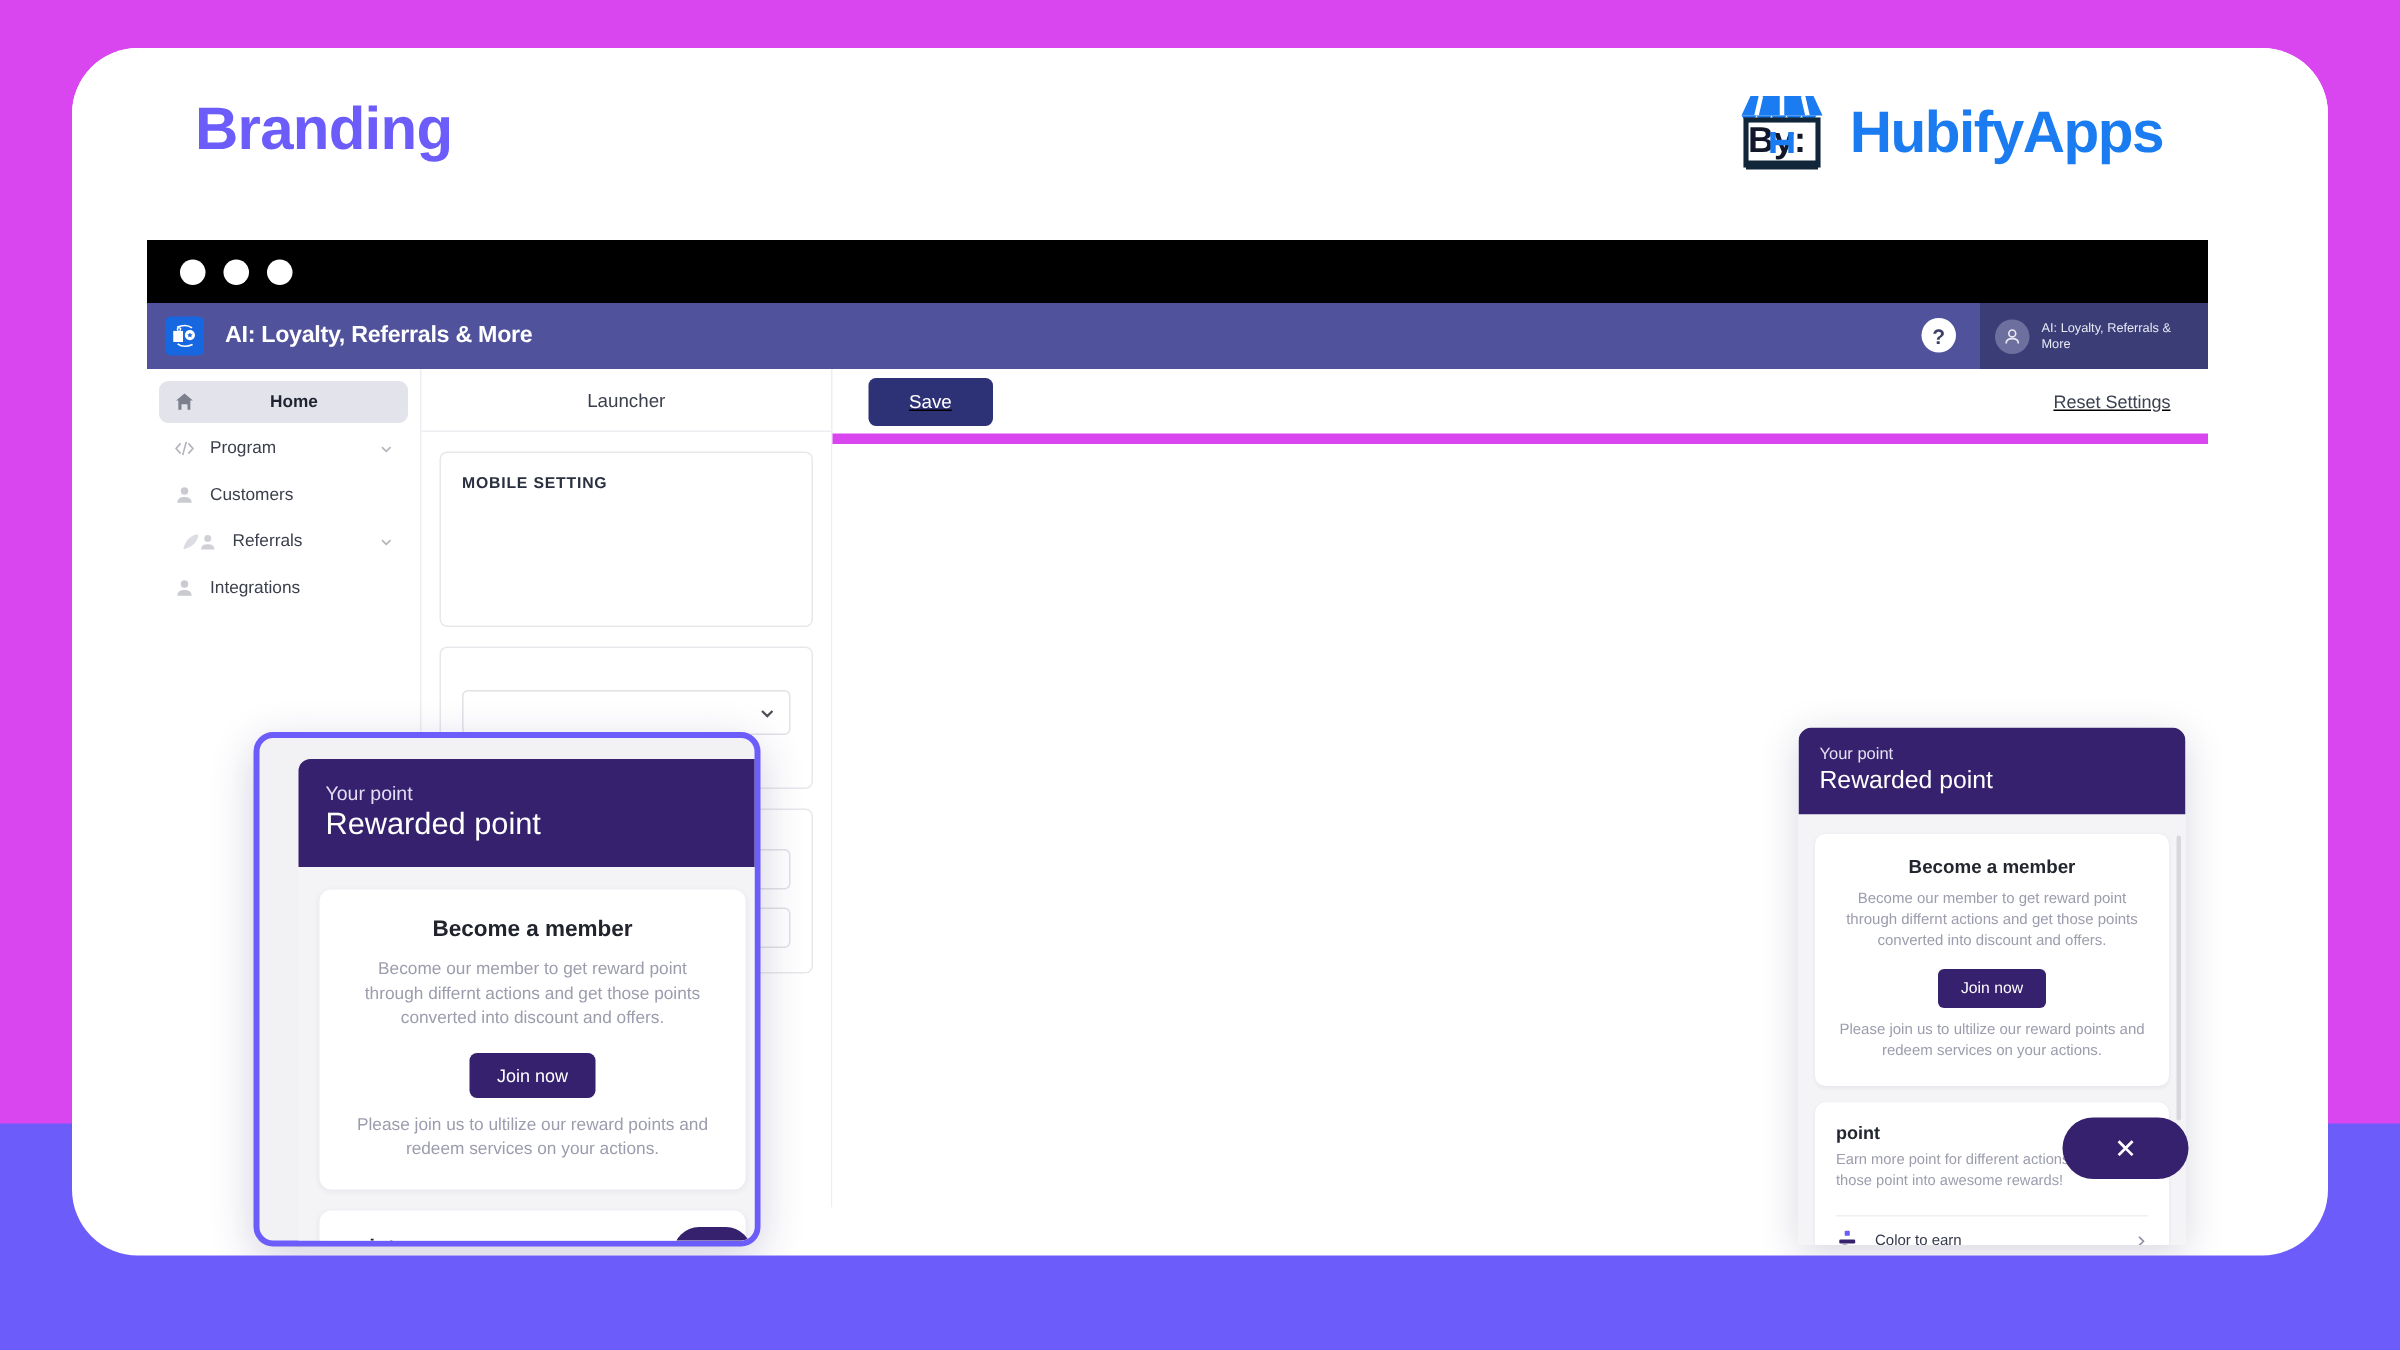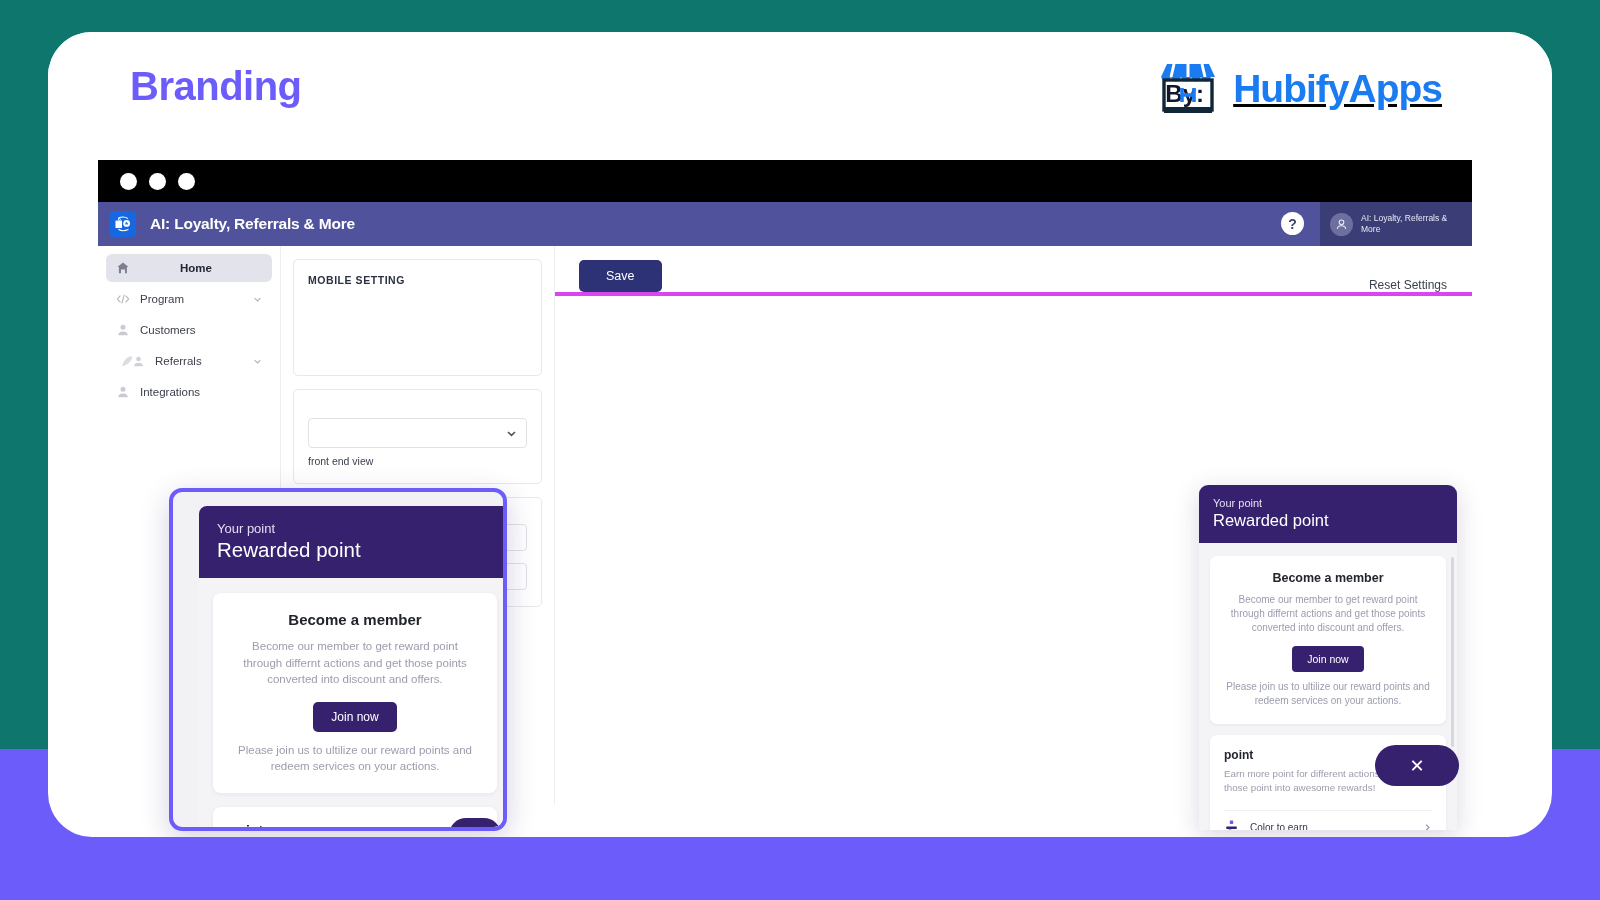--- a/index.html
+++ b/index.html
@@ -2,21 +2,21 @@
 <html><head>
 <meta charset="utf-8">
 <style>
   * { box-sizing: border-box; margin: 0; padding: 0; }
   html, body {
     width: 1600px; height: 900px;
     font-family: "Liberation Sans", sans-serif;
     background: #6c5cfa;
     overflow: hidden;
   }
-  #root { position: relative; width: 1600px; height: 749px; background: #0f766e; }
+  #root { position: relative; width: 1600px; height: 749px; background: #d946ef; }
 
   
   .page-card {
     position: absolute; left: 48px; top: 32px;
     width: 1504px; height: 805px;
     background: #ffffff; border-radius: 44px; overflow: hidden;
   }
 
   
   .brand-header {
@@ -26,21 +26,21 @@
   .brand-title {
     position: absolute; left: 82px; top: 32px;
     font-size: 40px; font-weight: bold; color: #6c5cfa; letter-spacing: -0.5px;
   }
   .brand-by {
     position: absolute; right: 348px; top: 48px;
     font-size: 24px; font-weight: bold; color: #12182a;
   }
   .logo-wrap {
     position: absolute; right: 110px; top: 28px;
-    display: flex; align-items: center; gap: 12px; text-decoration: underline;
+    display: flex; align-items: center; gap: 12px;
   }
   .logo-mark { width: 66px; height: 58px; }
   .logo-text {
     font-size: 39px; font-weight: bold; color: #1a7cf0; letter-spacing: -1px;
   }
 
   
   .browser {
     position: absolute; left: 50px; top: 128px;
     width: 1374px; height: 645px; overflow: hidden; background: #fff;
@@ -134,22 +134,22 @@
   }
   .sel-chev { width: 11px; height: 11px; opacity: .8; }
   .hint-text { font-size: 10.5px; color: #3c4150; margin-top: 7px; }
   .input-box {
     margin-top: 12px; height: 27px; border: 1px solid #e0e2e6; border-radius: 4px;
   }
 
   
   .content-area { flex: 1; background: #fff; border-left: 1px solid #eceef1; }
   .content-toolbar {
-    height: 50px; display: flex; align-items: flex-end; justify-content: space-between;
-    padding: 0 25px 0 24px; border-bottom: 4px solid #d946ef;
+    height: 50px; display: flex; align-items: center; justify-content: space-between;
+    padding: 0 25px 0 24px; border-bottom: 7px solid #d946ef; text-decoration: underline;
   }
   .save-btn {
     background: #2d3175; color: #fff; font-size: 12.5px; border: none;
     border-radius: 5px; padding: 9px 27px; cursor: pointer;
   }
   .reset-link { font-size: 12px; color: #3c4150; cursor: pointer; }
   .content-blank { height: 509px; background: #fff; }
 
   
   .preview-right {
@@ -333,20 +333,23 @@
           <div class="nav-item">
             <svg class="ico" viewBox="0 0 14 14">
               <circle cx="7" cy="4.3" r="2.5" fill="#888d9b"></circle>
               <path d="M2.2 12.2 q0-3.8 4.8-3.8 t4.8 3.8Z" fill="#888d9b"></path>
             </svg>
             <span class="nav-label">Integrations</span>
           </div>
         </div>
 
         <div class="settings-col">
+          <div class="settings-tabbar">
+            <span class="settings-tab">Launcher</span>
+          </div>
 
 
           <div class="card-box">
             <div class="card-title">MOBILE SETTING</div>
             <div class="card-empty"></div>
           </div>
 
           <div class="card-box">
             <div class="select-box">
               <svg class="sel-chev" viewBox="0 0 11 11">

